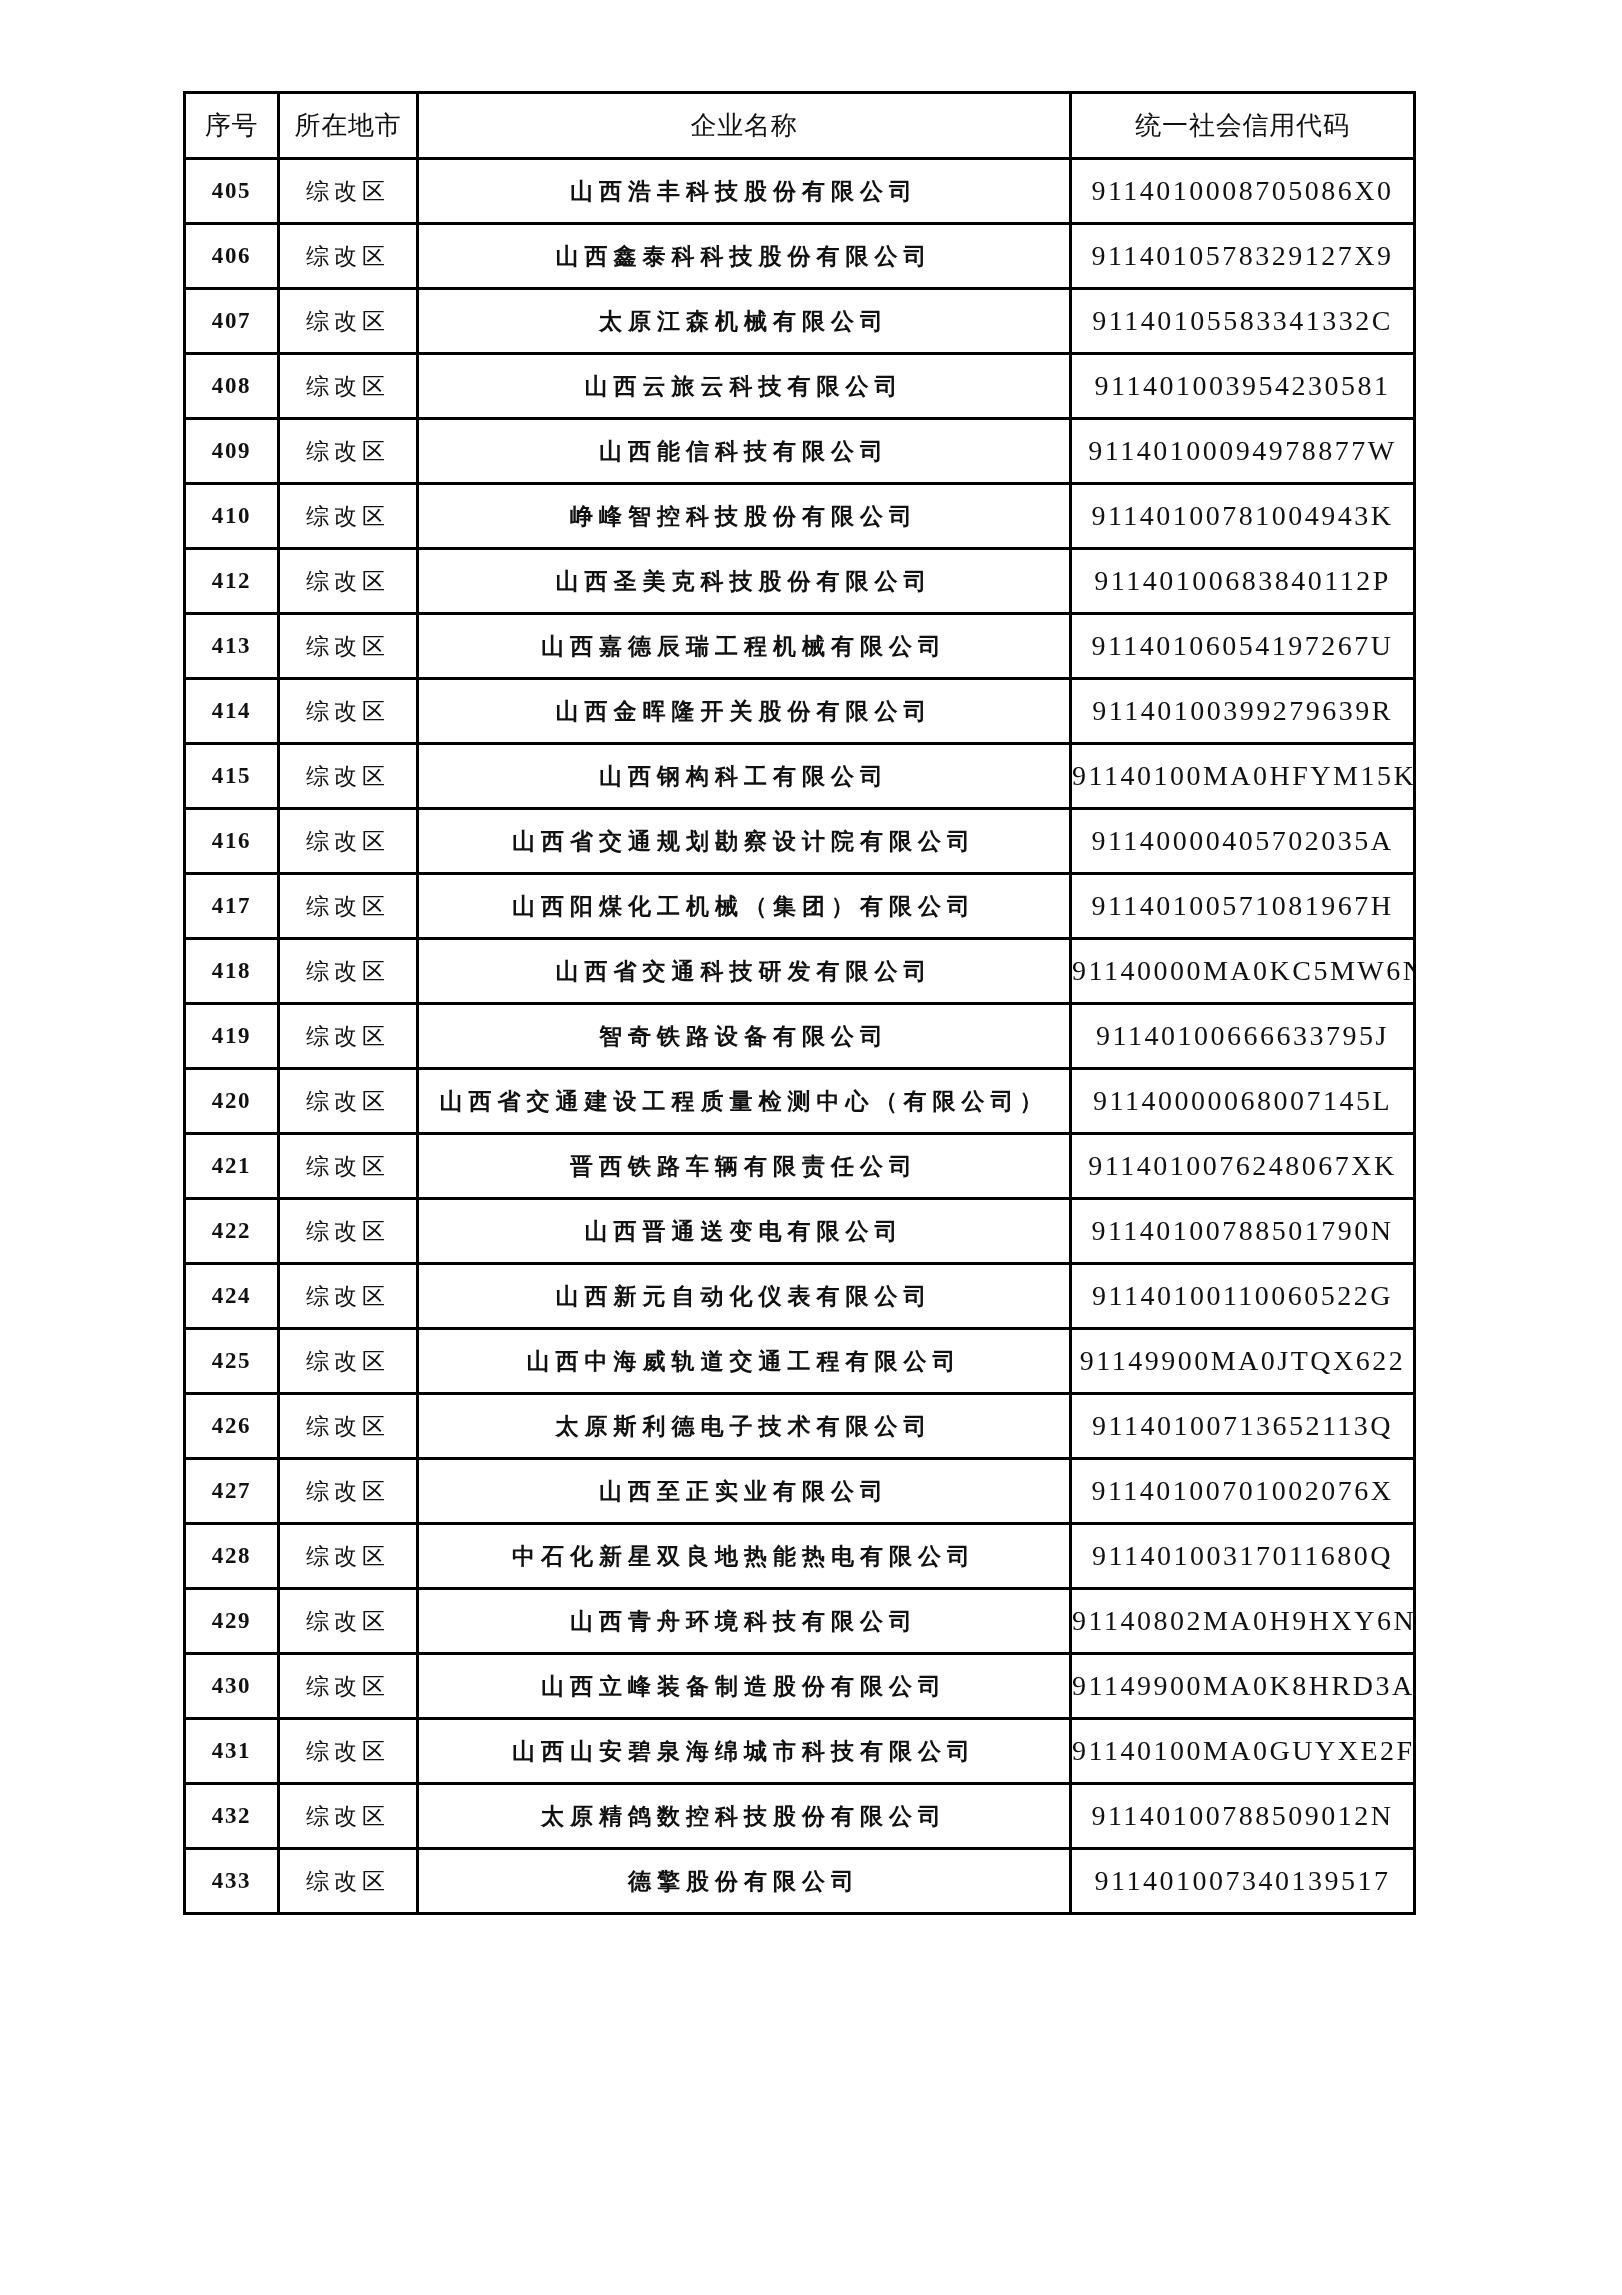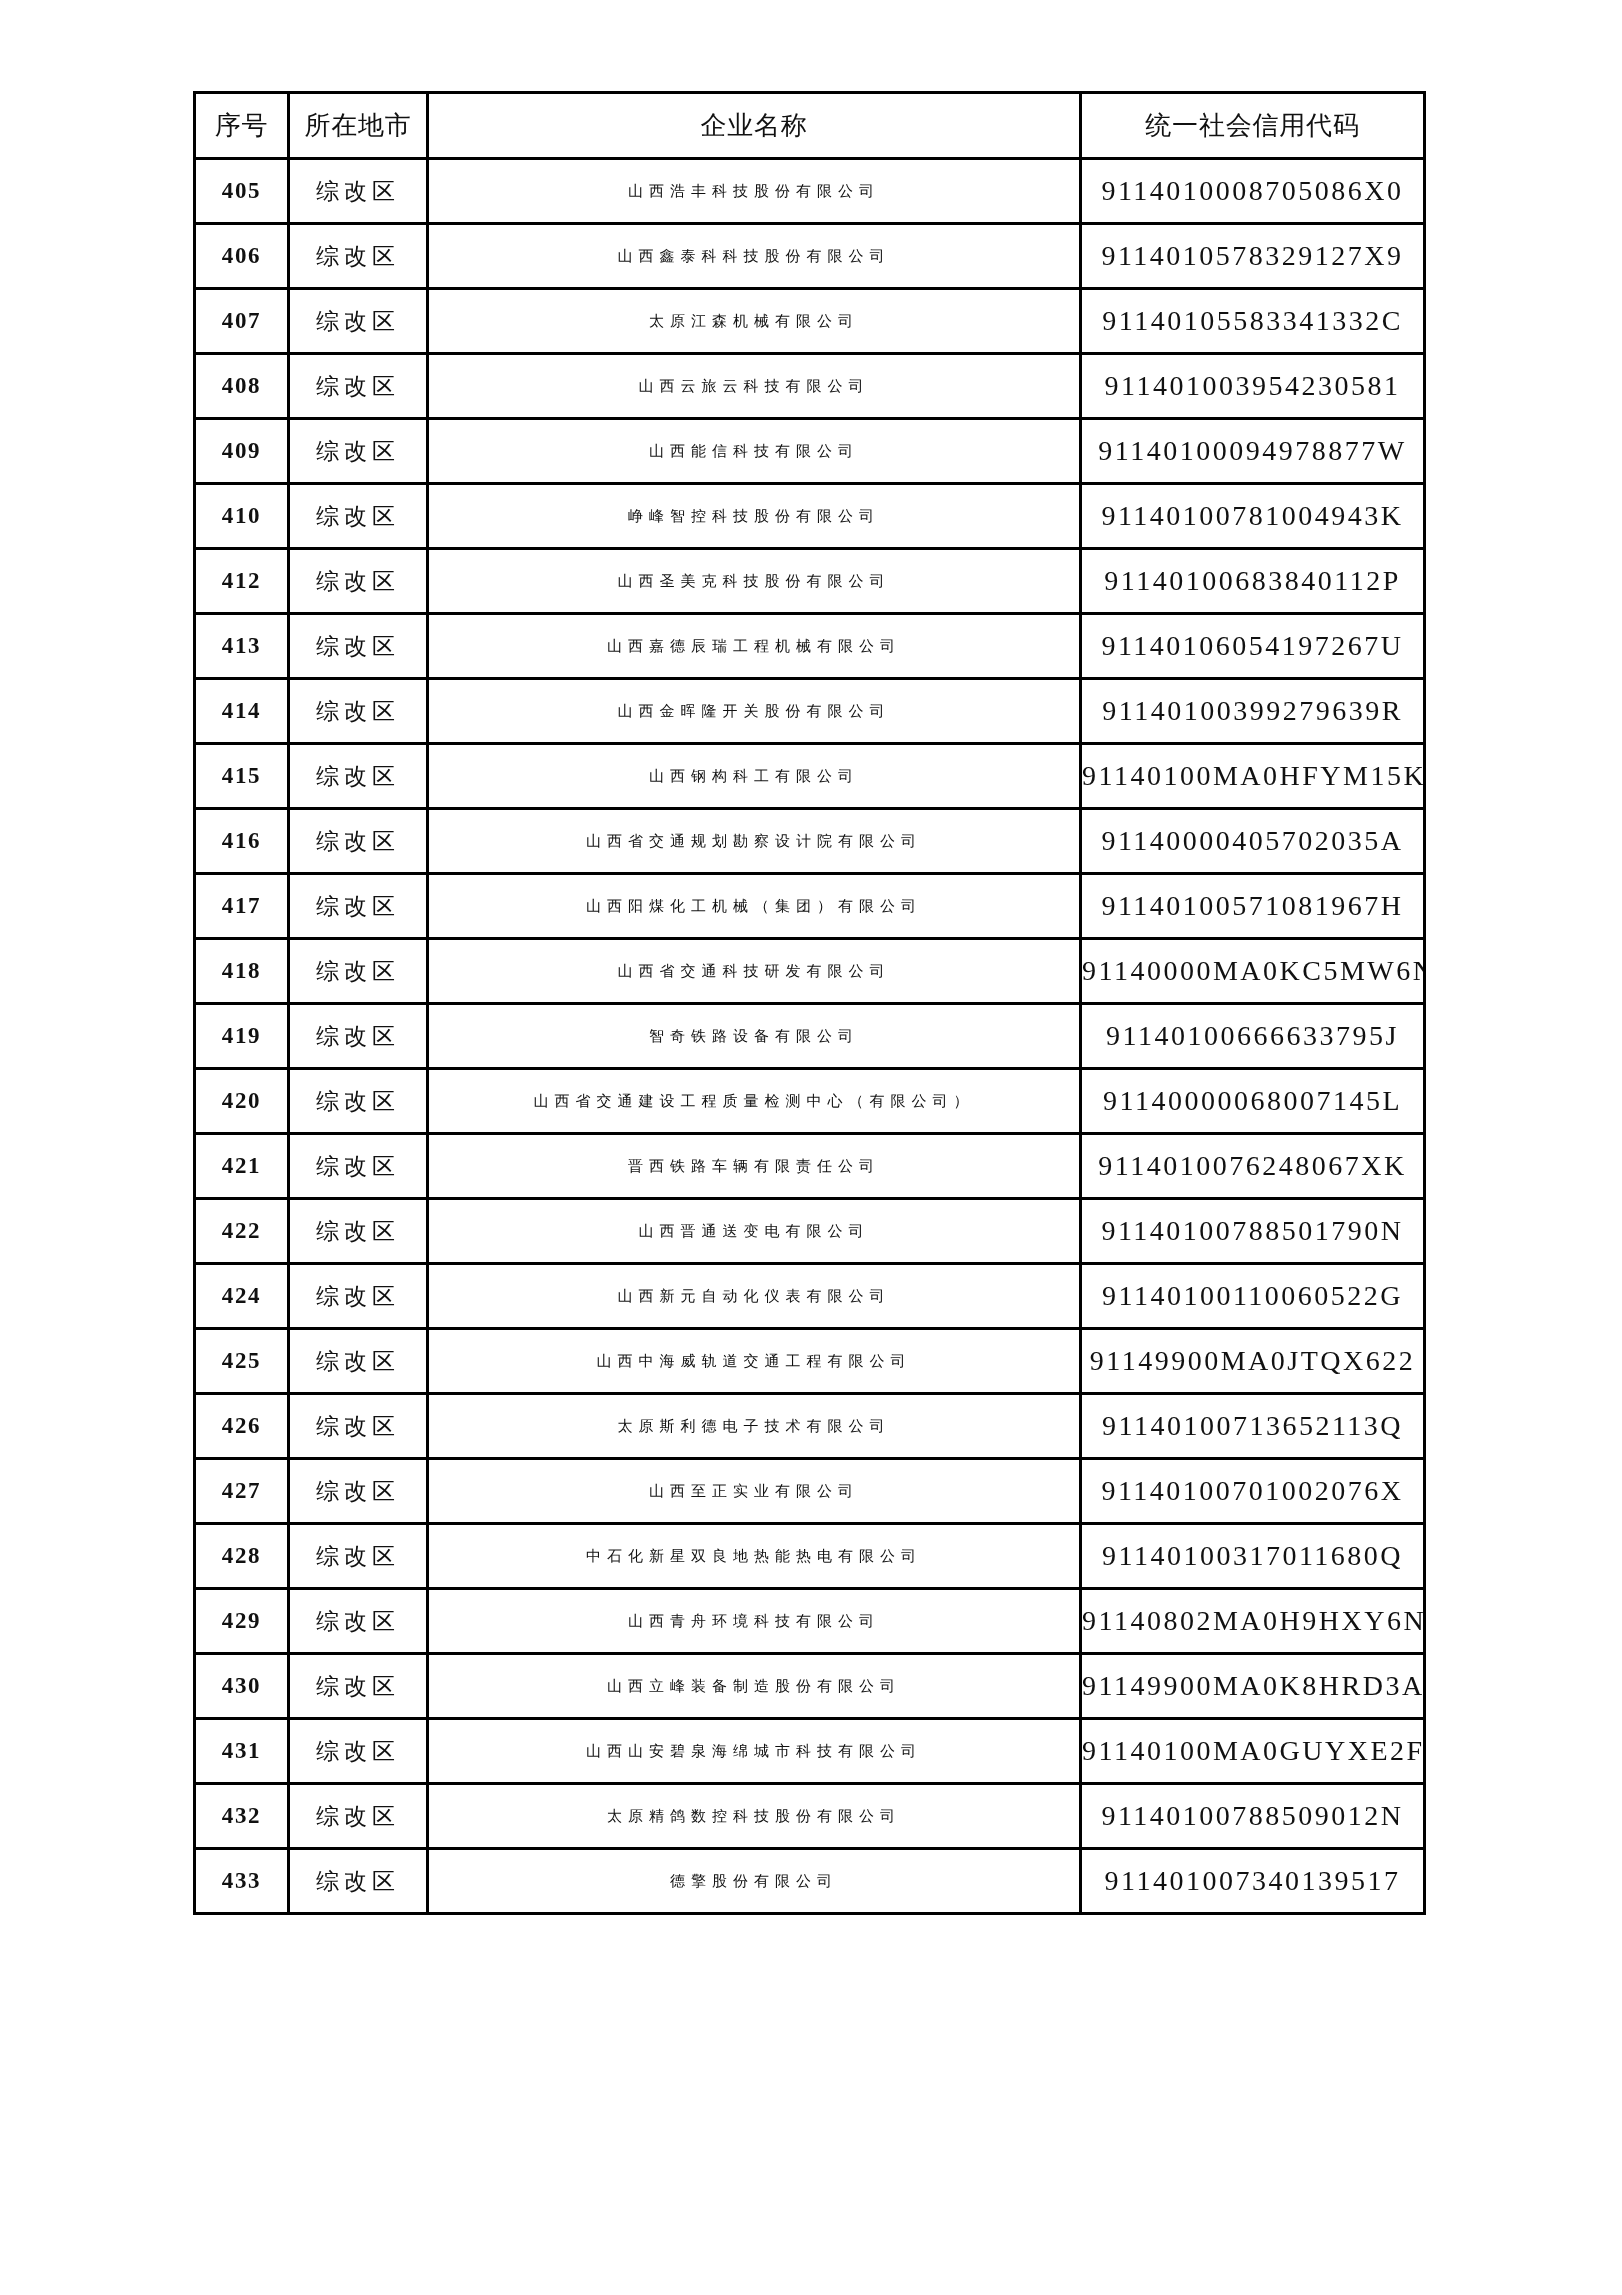--- a/index.html
+++ b/index.html
@@ -10,21 +10,21 @@
     body {
       width: 1622px;
       height: 2295px;
       position: relative;
       overflow: hidden;
       font-family: "DejaVu Serif", "Liberation Serif", serif;
       color: #111111;
     }
     .page-table {
       position: absolute;
-      left: 193px;
+      left: 183px;
       top: 91px;
       width: 1230px;
       border-collapse: collapse;
       table-layout: fixed;
     }
     .page-table th,
     .page-table td {
       border: 3.4px solid #000000;
       text-align: center;
       vertical-align: middle;
@@ -53,23 +53,23 @@
       letter-spacing: 1.7px;
       font-weight: bold;
     }
     td.cell-city {
       font-size: 23px;
       letter-spacing: 5px;
       font-weight: 300;
       margin-top: 48px;
     }
     td.cell-name {
-      font-size: 15px;
+      font-size: 23px;
       letter-spacing: 6px;
-      font-weight: 400;
+      font-weight: 700;
     }
     td.cell-code {
       font-family: "Liberation Serif", "DejaVu Serif", serif;
       font-size: 28px;
       letter-spacing: 2.5px;
       transform-origin: center;
     }
   </style>
 </head>
 <body>

